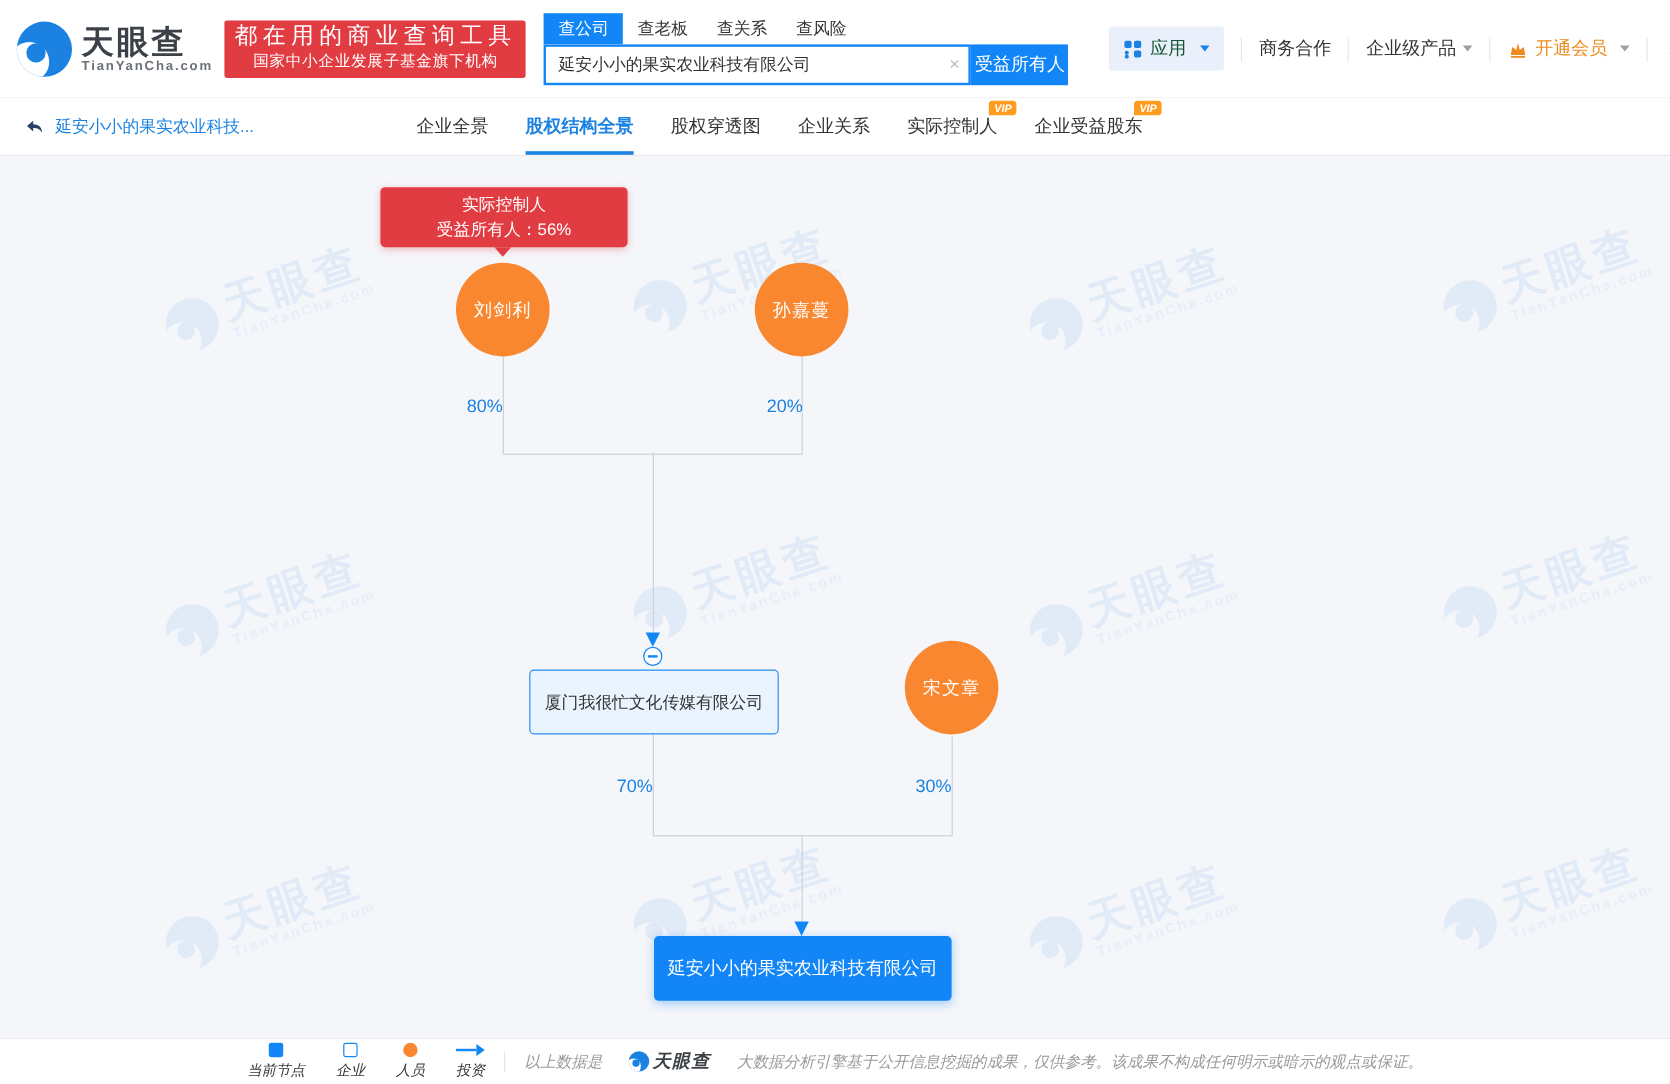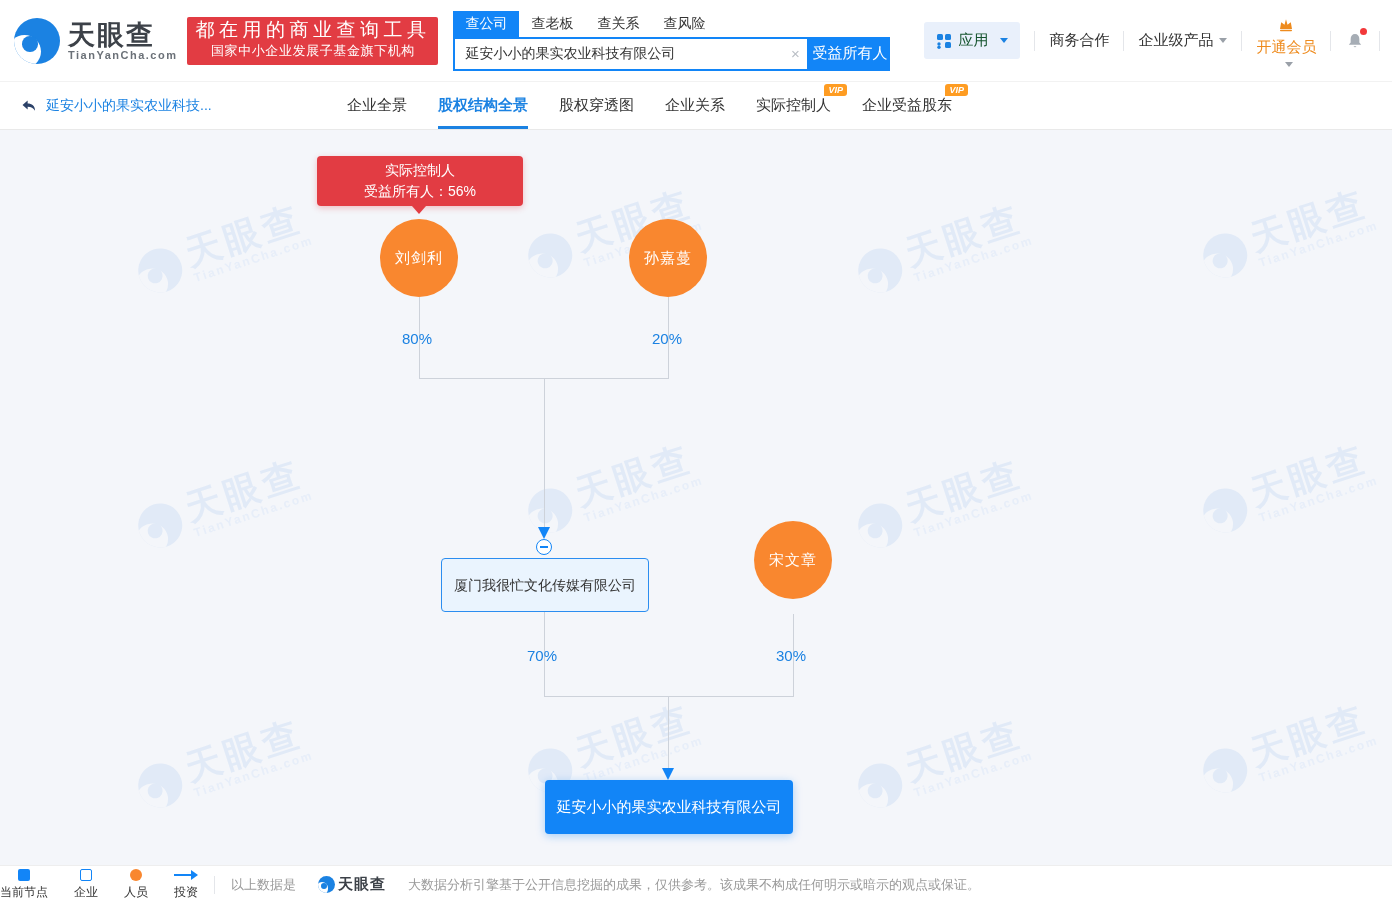--- a/index.html
+++ b/index.html
@@ -38,21 +38,21 @@
     border:none; cursor:pointer; font-family:inherit; }
 
   .header-menu { display:flex; align-items:center; margin-left:34px; gap:0; }
   .menu-divider { width:1px; height:20px; background:#e4e6ea; margin:0 14px; flex:none; }
   .menu-item { display:flex; align-items:center; font-size:15px; color:#333; cursor:pointer;
     white-space:nowrap; }
   .apps-chip { background:#e9f0fb; border-radius:3px; padding:9px 12px; color:#14532d; gap:6px; }
   .caret { width:0; height:0; border-left:4.5px solid transparent; border-right:4.5px solid transparent;
     border-top:5px solid #9aa0a8; margin-left:6px; }
   .caret.blue { border-top-color:#1b82e2; }
-  .vip-link { color:#ee8b1e; gap:5px;flex-direction:column; }
+  .vip-link { color:#ee8b1e; gap:5px; }
   .bell-wrap { position:relative; cursor:pointer; display:flex; align-items:center; }
   .bell-dot { position:absolute; top:-3px; right:-2px; width:7px; height:7px; border-radius:50%;
     background:#f2383a; }
 
   
   .subnav { height:48px; background:#fff; border-bottom:1px solid #e9e9e9; display:flex;
     align-items:center; position:relative; padding-left:20px; }
   .back-crumb { display:flex; align-items:center; gap:8px; width:327px; cursor:pointer; }
   .crumb-name { color:#1b82e2; font-size:14px; white-space:nowrap; overflow:hidden; }
   .subnav-tabs { display:flex; gap:31px; align-items:center; height:100%; }
@@ -70,21 +70,21 @@
   .wm { position:absolute; display:flex; align-items:center; gap:8px;
     transform:rotate(-18deg); pointer-events:none; z-index:0; }
   .wm-swirl { width:44px; height:44px; background:#e1eaf7; }
   .wm-swirl::after { background:#f4f6fa; }
   .wm-swirl::before { background:#e1eaf7; }
   .wm-brand { font-size:36px; font-weight:bold; color:#e1eaf7; letter-spacing:4px; line-height:36px; }
   .wm-domain { font-size:12px; font-weight:bold; color:#e7eef9; letter-spacing:2px; }
 
   .line { position:absolute; background:#cdd2da; z-index:1; }
   .v { width:1px; } .h { height:1px; }
-  .pct { position:absolute; width:56px; text-align:center; color:#1b82e2; font-size:15px; z-index:2; }
+  .pct { position:absolute; width:56px; color:#1b82e2; font-size:15px; z-index:2; }
 
   .person { position:absolute; width:78px; height:78px; border-radius:50%; background:#f9872f;
     color:#fff; font-size:15px; display:flex; align-items:center; justify-content:center;
     z-index:3; cursor:pointer; letter-spacing:1px; }
   .badge { position:absolute; border-radius:4px; color:#fff; z-index:4; text-align:center; }
   .badge .ptr { position:absolute; bottom:-8px; width:0; height:0;
     border-left:7px solid transparent; border-right:7px solid transparent; }
   .badge-red { left:317px; top:26px; width:206px; height:50px; background:#e23c43;
     font-size:14px; line-height:21px; padding-top:4px; box-shadow:0 2px 6px rgba(226,60,67,.3); }
   .badge-red .ptr { left:95px; border-top:8px solid #e23c43; }
@@ -102,21 +102,21 @@
     box-shadow:0 2px 8px rgba(18,133,247,.35); }
   .arrow-down { position:absolute; width:0; height:0; border-left:6px solid transparent;
     border-right:6px solid transparent; border-top:12px solid #1285f7; z-index:2; }
   .minus-circle { position:absolute; left:536px; top:409px; width:16px; height:16px;
     border-radius:50%; background:#fff; border:1.5px solid #1285f7; z-index:4; cursor:pointer; }
   .minus-circle::after { content:''; position:absolute; left:3px; right:3px; top:50%;
     margin-top:-1px; height:2px; background:#1285f7; }
 
   
   .footer { height:38px; background:#fff; border-top:1px solid #eee; display:flex;
-    align-items:center; gap:0; }
+    align-items:center; justify-content:center; gap:0;font-style:italic; }
   .legend { display:flex; gap:26px; align-items:flex-end; }
   .legend-item { display:flex; flex-direction:column; align-items:center; gap:3px; }
   .legend-label { font-size:12px; color:#333; white-space:nowrap; }
   .ic-cur { width:12px; height:12px; border-radius:2px; background:#1285f7; }
   .ic-ent { width:12px; height:12px; border-radius:2px; background:#fff; border:1.5px solid #1285f7; }
   .ic-per { width:12px; height:12px; border-radius:50%; background:#f9872f; }
   .ic-inv { width:24px; height:12px; position:relative; }
   .ic-inv::before { content:''; position:absolute; left:0; top:5px; width:17px; height:2px; background:#1285f7; }
   .ic-inv::after { content:''; position:absolute; right:0; top:1px; width:0; height:0;
     border-left:7px solid #1285f7; border-top:5px solid transparent; border-bottom:5px solid transparent; }
@@ -338,21 +338,21 @@
   <div class="pct" style="left:763px; top:517px">30%</div>
 
   <div class="badge badge-red">
     <div>实际控制人</div>
     <div>受益所有人：56%</div>
     <span class="ptr"></span>
   </div>
 
   <div class="person" style="left:380px; top:89px">刘剑利</div>
   <div class="person" style="left:629px; top:89px">孙嘉蔓</div>
-  <div class="person" style="left:754px; top:391px">宋文章</div>
+  <div class="person" style="left:754px; top:404px">宋文章</div>
 
   <div class="mid-box">厦门我很忙文化传媒有限公司</div>
   <div class="target-box">延安小小的果实农业科技有限公司</div>
 </div>
 
 <div class="footer">
   <div class="legend">
     <div class="legend-item">
       <span class="ic-cur"></span>
       <span class="legend-label">当前节点</span>

